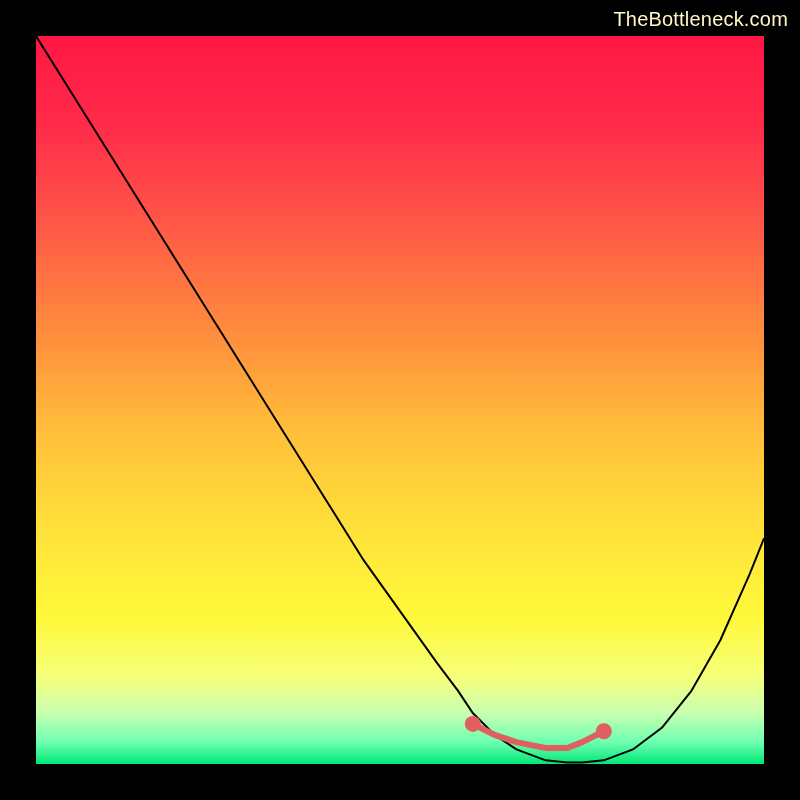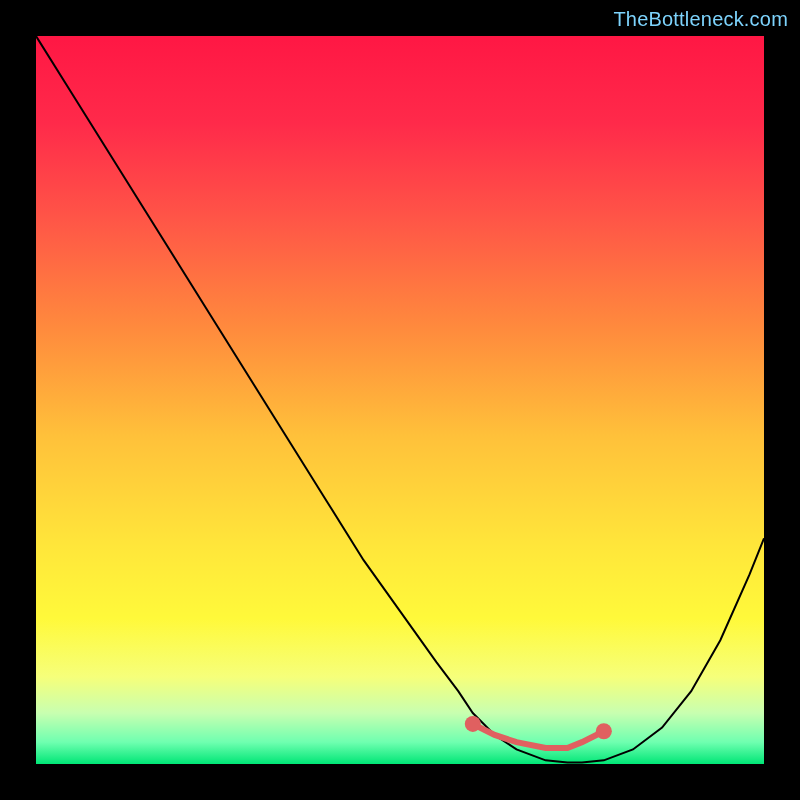--- a/index.html
+++ b/index.html
@@ -14,21 +14,21 @@
   .frame {
     width: 800px;
     height: 800px;
     background: #000;
     position: relative;
   }
   .watermark {
     position: absolute;
     top: 8px;
     right: 12px;
-    color: #7dd3fc;
+    color: #fef9c3;
     font-size: 20px;
     font-weight: 500;
     letter-spacing: 0.2px;
     z-index: 10;
   }
   .plot {
     position: absolute;
     left: 36px;
     top: 36px;
     width: 728px;

